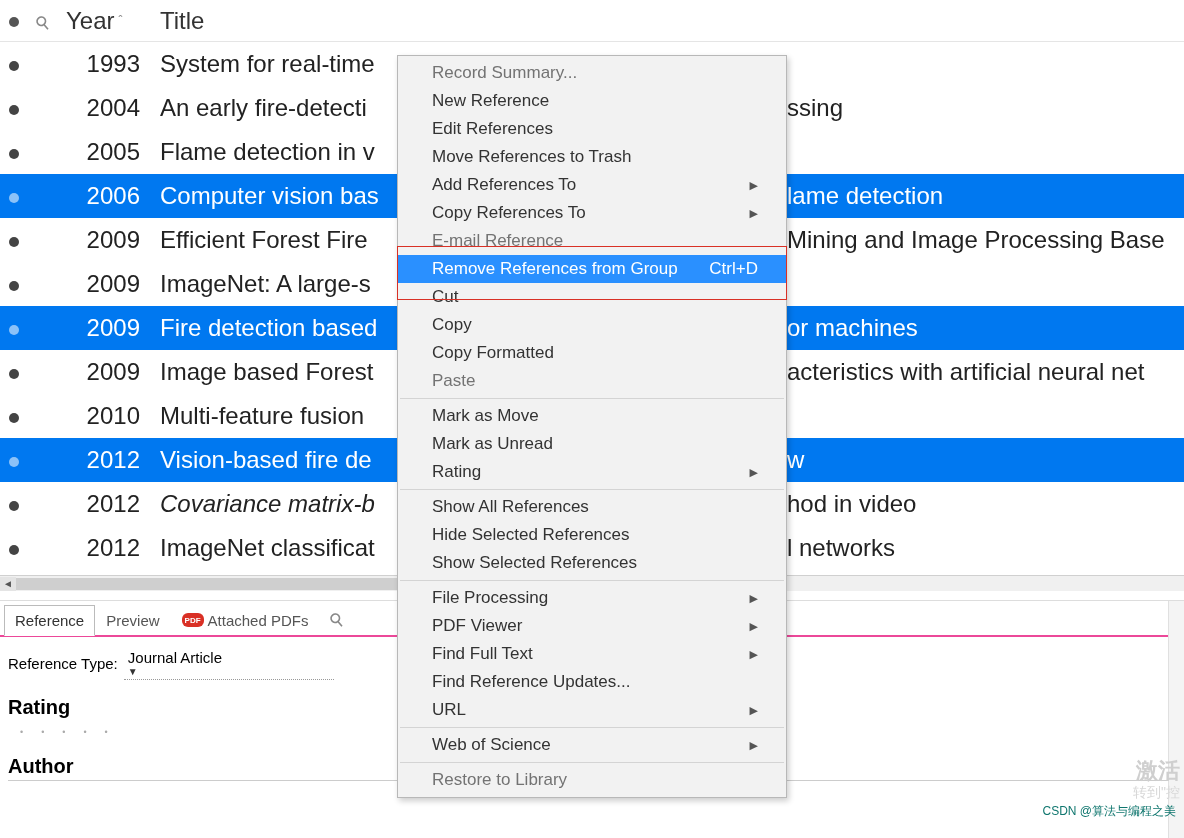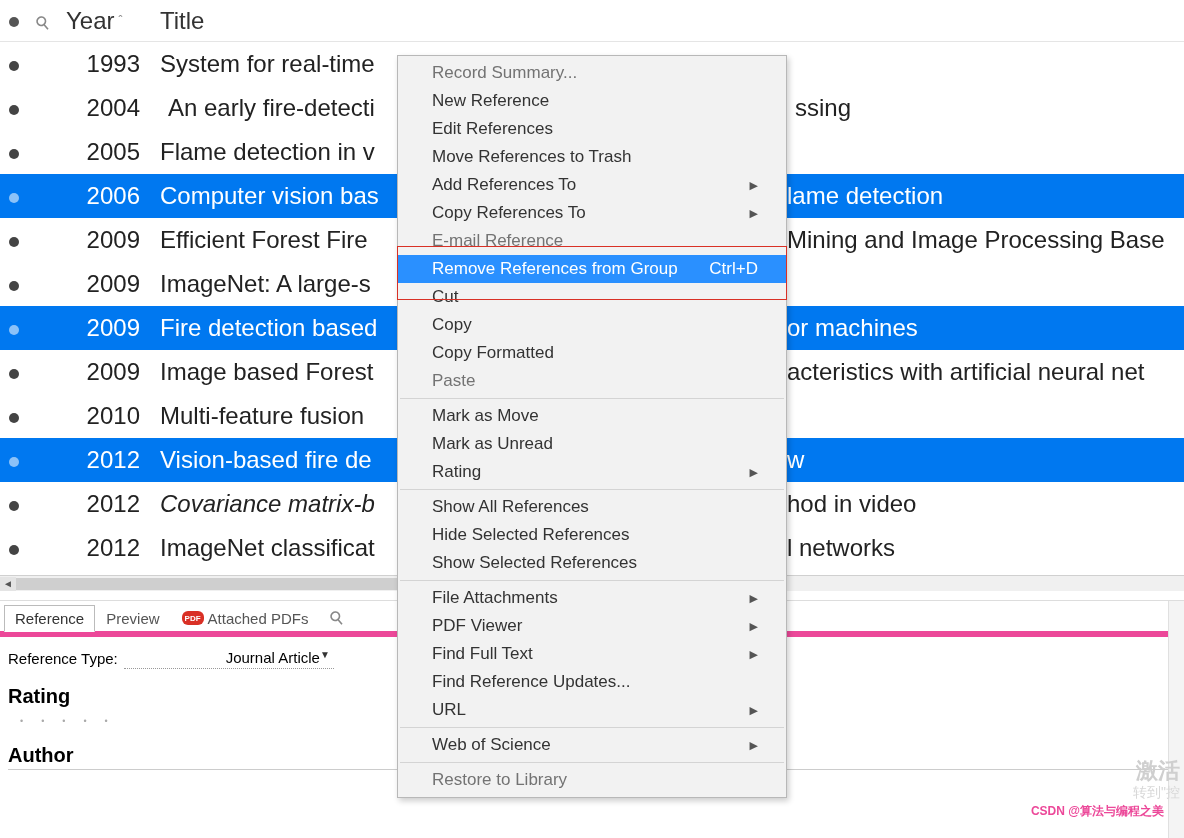--- a/index.html
+++ b/index.html
@@ -20,46 +20,46 @@
 .row .col-title { flex: 1; padding-left: 6px; overflow: hidden; }
 .dot { display: inline-block; width: 10px; height: 10px; background: #444; border-radius: 50%; vertical-align: middle; }
 .row.selected .dot { background: rgba(255,255,255,0.55); }
 
 .scrollbar-h { position: absolute; left: 0; right: 0; top: 575px; height: 16px; background: #f0f0f0; border-top: 1px solid #d0d0d0; display: flex; align-items: center; }
 .scrollbar-h .arrow { width: 16px; height: 14px; background: #e4e4e4; color: #555; font-size: 10px; text-align: center; line-height: 14px; }
 .scrollbar-h .track { flex: 1; height: 14px; position: relative; }
 .scrollbar-h .thumb { position: absolute; left: 0; top: 1px; height: 12px; width: 395px; background: #cfcfcf; }
 
 .detail-panel { position: absolute; left: 0; right: 0; top: 600px; bottom: 0; border-top: 1px solid #ddd; background: #fff; }
-.tabs { display: flex; height: 36px; padding: 4px 4px 0 4px; font-size: 15px; border-bottom: 6px solid #ec4899; }
+.tabs { display: flex; height: 36px; padding: 4px 4px 0 4px; font-size: 15px; border-bottom: 2px solid #ec4899; }
 .tab { padding: 6px 10px; color: #555; border: 1px solid transparent; display: flex; align-items: center; gap: 4px; }
 .tab.active { border: 1px solid #bbb; border-bottom: 1px solid #fff; background: #fff; color: #333; margin-bottom: -1px; }
 .tab .pdf-badge { display: inline-flex; align-items: center; justify-content: center; width: 22px; height: 14px; background: #d93025; color: #fff; font-size: 8px; font-weight: bold; border-radius: 6px; }
 .attach-tab-icon { color: #888; font-size: 18px; }
 
 .detail-body { padding: 10px 8px; font-size: 15px; }
 .ref-type-row { display: flex; align-items: center; gap: 6px; margin-bottom: 16px; }
-.ref-type-row .dd { width: 210px; display: flex; justify-content: flex-end; border-bottom: 1px dotted #999; padding: 2px 4px; }
+.ref-type-row .dd { width: 210px; display: flex; justify-content: center; border-bottom: 1px dotted #999; padding: 2px 4px; flex-direction: column; }
 .ref-type-row .dd .caret { font-size: 10px; color: #333; }
 .rating-label { font-weight: bold; font-size: 20px; margin-bottom: 8px; }
 .rating-dots { color: #aaa; letter-spacing: 18px; font-size: 9px; padding-left: 12px; margin-bottom: 18px; }
 .author-label { font-weight: bold; font-size: 20px; border-bottom: 1px solid #ccc; padding-bottom: 2px; }
 
 .context-menu { position: absolute; left: 397px; top: 55px; width: 390px; background: #f2f2f2; border: 1px solid #b8b8b8; box-shadow: 2px 3px 6px rgba(0,0,0,0.2); font-size: 17px; color: #333; padding: 3px 0; }
 .menu-item { display: flex; align-items: center; justify-content: space-between; padding: 5px 28px 5px 34px; height: 28px; }
 .menu-item.disabled { color: #737373; }
 .menu-item.highlighted { background: #2a90ff; color: #fff; }
 .menu-item .arrow-r { font-size: 11px; color: #555; }
 .menu-sep { height: 1px; background: #d4d4d4; margin: 3px 2px; }
 .highlight-box { position: absolute; border: 1px solid #d93025; pointer-events: none; left: 397px; top: 246px; width: 390px; height: 54px; }
 
 .sort-caret { font-size: 12px; color: #888; margin-left: 4px; }
 .attach-header-icon { color: #888; font-size: 18px; transform: rotate(-40deg); display: inline-block; }
 
-.watermark { position: absolute; right: 20px; bottom: 18px; font-size: 12px; color: #ec4899; font-weight: bold; }
+.watermark { position: absolute; right: 8px; bottom: 18px; font-size: 12px; color: #0f766e; }
 .activate-text { position: absolute; right: 4px; bottom: 52px; text-align: right; color: #cfcfcf; font-size: 22px; font-weight: bold; }
 .activate-sub { position: absolute; right: 4px; bottom: 36px; text-align: right; color: #d8d8d8; font-size: 14px; }
 .detail-scroll { position: absolute; right: 0; top: 0; bottom: 0; width: 16px; background: #f4f4f4; border-left: 1px solid #e0e0e0; }
 </style>
 </head>
 <body>
 
 <div class="header-row">
   <div class="col-dot"><span class="dot" style="background:#555"></span></div>
   <div class="col-attach"><span class="attach-header-icon">⚲</span></div>
@@ -74,21 +74,21 @@
     <div class="row">
       <div class="col-dot"><span class="dot"></span></div>
       <div class="col-attach"></div>
       <div class="col-year">1993</div>
       <div class="col-title"><span style="display: inline-block; width: 237px; overflow: hidden; vertical-align: top;">System for real-time</span><span style="display: inline-block; width: 390px;"></span></div>
     </div>
     <div class="row">
       <div class="col-dot"><span class="dot"></span></div>
       <div class="col-attach"></div>
       <div class="col-year">2004</div>
-      <div class="col-title"><span style="display: inline-block; width: 237px; overflow: hidden; vertical-align: top; margin-left: 8px;">An early fire-detecti</span><span style="display: inline-block; width: 390px;"></span><span>ssing</span></div>
+      <div class="col-title"><span style="display: inline-block; width: 237px; overflow: hidden; vertical-align: top;">An early fire-detecti</span><span style="display: inline-block; width: 390px;"></span><span>ssing</span></div>
     </div>
     <div class="row">
       <div class="col-dot"><span class="dot"></span></div>
       <div class="col-attach"></div>
       <div class="col-year">2005</div>
       <div class="col-title"><span style="display: inline-block; width: 237px; overflow: hidden; vertical-align: top;">Flame detection in v</span><span style="display: inline-block; width: 390px;"></span></div>
     </div>
     <div class="row selected">
       <div class="col-dot"><span class="dot"></span></div>
       <div class="col-attach"></div>
@@ -239,21 +239,21 @@
       <span>Show All References</span>
     </div>
     <div class="menu-item">
       <span>Hide Selected References</span>
     </div>
     <div class="menu-item">
       <span>Show Selected References</span>
     </div>
     <div class="menu-sep"></div>
     <div class="menu-item">
-      <span>File Attachments</span>
+      <span>File Processing</span>
       <span class="arrow-r">▶</span>
     </div>
     <div class="menu-item">
       <span>PDF Viewer</span>
       <span class="arrow-r">▶</span>
     </div>
     <div class="menu-item">
       <span>Find Full Text</span>
       <span class="arrow-r">▶</span>
     </div>

